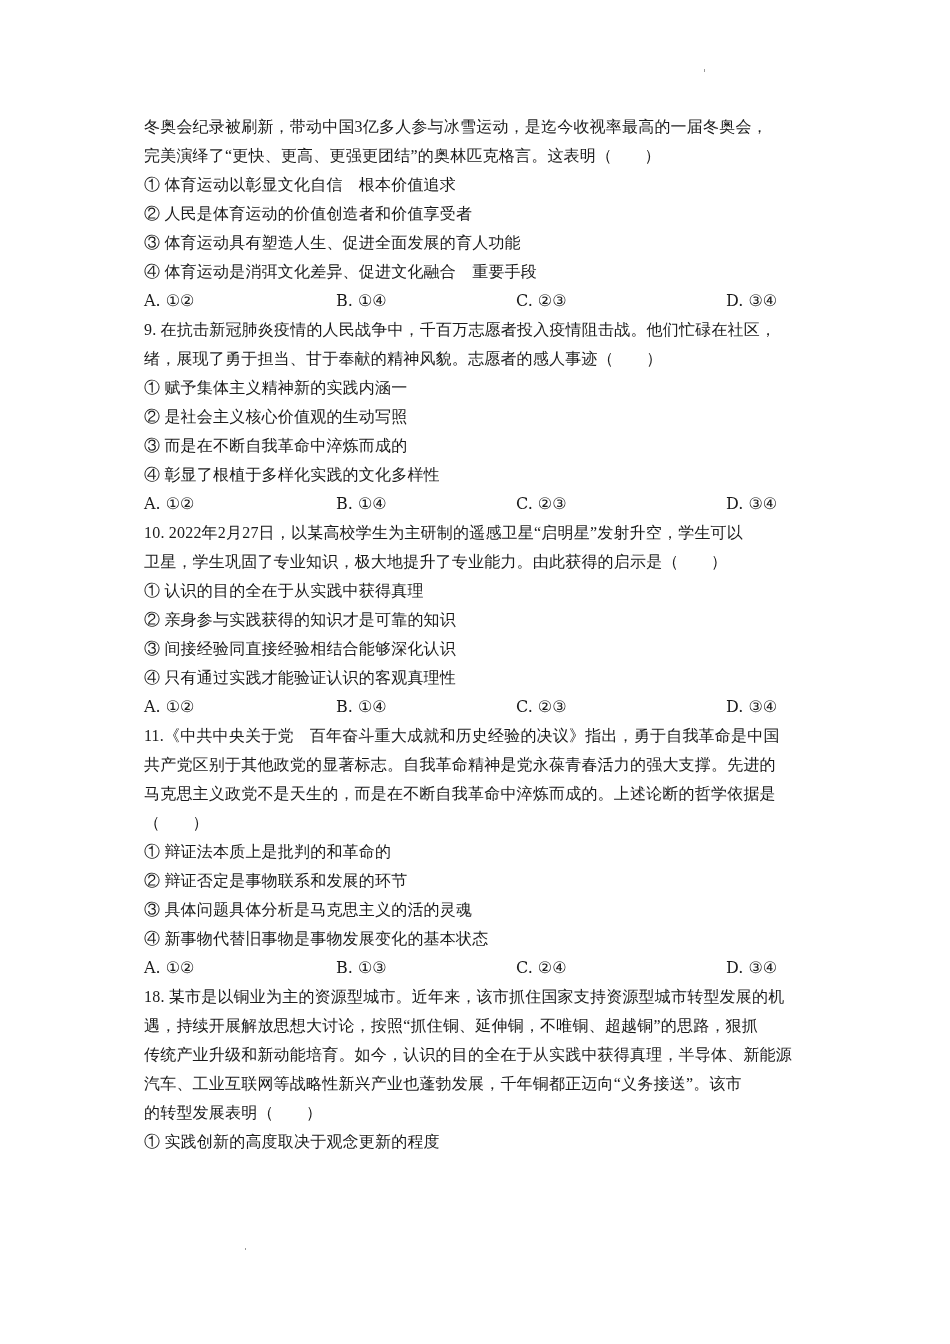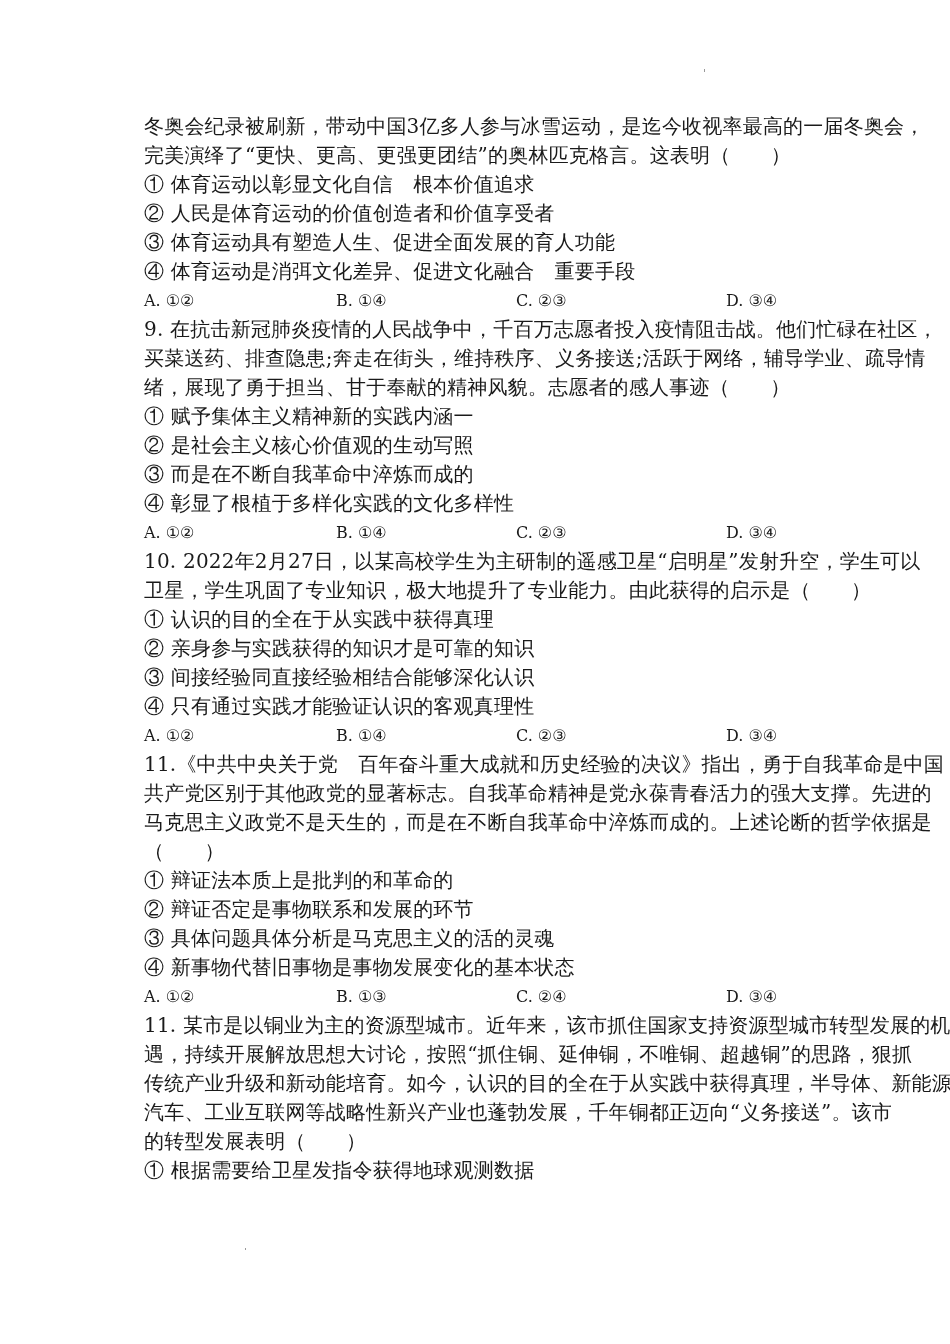--- a/index.html
+++ b/index.html
@@ -1,19 +1,19 @@
 <!DOCTYPE html>
 <html><head>
 <meta charset="utf-8">
 <style>
   html, body { margin: 0; padding: 0; background: #ffffff; }
   body { width: 950px; height: 1344px; position: relative; overflow: hidden;
          font-family: "DejaVu Serif", "Liberation Serif", serif; color: #1a1a1a; }
   .page { position: absolute; left: 144px; top: 112px; width: 664px; }
-  .line { font-size: 20px; line-height: 29px; height: 29px; white-space: nowrap; letter-spacing: 0.2px; }
+  .line { font-size: 16px; line-height: 29px; height: 29px; white-space: nowrap; letter-spacing: 0.2px; font-family: Liberation Serif, serif; }
   .opts { position: relative; height: 29px; font-size: 16px; line-height: 29px; }
   .opts span { position: absolute; top: 0; white-space: nowrap; }
   .o-a { left: 0; } .o-b { left: 192px; } .o-c { left: 372px; } .o-d { left: 582px; }
   .mark { position: absolute; width: 1px; height: 3px; background: #999; }
 </style>
 </head>
 <body>
 
 <div class="mark" style="left:704px;top:69px;"></div>
 <div class="mark" style="left:245px;top:1248px;height:2px;"></div>
@@ -30,21 +30,20 @@
     <div class="opts">
       <span class="o-a">A. ①②</span>
       <span class="o-b">B. ①④</span>
       <span class="o-c">C. ②③</span>
       <span class="o-d">D. ③④</span>
     </div>
   </div>
 
   <div>
     <div class="line">9. 在抗击新冠肺炎疫情的人民战争中，千百万志愿者投入疫情阻击战。他们忙碌在社区，</div>
-    <div class="line">买菜送药、排查隐患;奔走在街头，维持秩序、义务接送;活跃于网络，辅导学业、疏导情</div>
     <div class="line">绪，展现了勇于担当、甘于奉献的精神风貌。志愿者的感人事迹（　　）</div>
     <div class="line">① 赋予集体主义精神新的实践内涵一</div>
     <div class="line">② 是社会主义核心价值观的生动写照</div>
     <div class="line">③ 而是在不断自我革命中淬炼而成的</div>
     <div class="line">④ 彰显了根植于多样化实践的文化多样性</div>
     <div class="opts">
       <span class="o-a">A. ①②</span>
       <span class="o-b">B. ①④</span>
       <span class="o-c">C. ②③</span>
       <span class="o-d">D. ③④</span>
@@ -77,21 +76,21 @@
     <div class="line">④ 新事物代替旧事物是事物发展变化的基本状态</div>
     <div class="opts">
       <span class="o-a">A. ①②</span>
       <span class="o-b">B. ①③</span>
       <span class="o-c">C. ②④</span>
       <span class="o-d">D. ③④</span>
     </div>
   </div>
 
   <div>
-    <div class="line">11. 某市是以铜业为主的资源型城市。近年来，该市抓住国家支持资源型城市转型发展的机</div>
+    <div class="line">18. 某市是以铜业为主的资源型城市。近年来，该市抓住国家支持资源型城市转型发展的机</div>
     <div class="line">遇，持续开展解放思想大讨论，按照“抓住铜、延伸铜，不唯铜、超越铜”的思路，狠抓</div>
     <div class="line">传统产业升级和新动能培育。如今，认识的目的全在于从实践中获得真理，半导体、新能源</div>
     <div class="line">汽车、工业互联网等战略性新兴产业也蓬勃发展，千年铜都正迈向“义务接送”。该市</div>
     <div class="line">的转型发展表明（　　）</div>
-    <div class="line">① 根据需要给卫星发指令获得地球观测数据</div>
+    <div class="line">① 实践创新的高度取决于观念更新的程度</div>
   </div>
 
 </div>
 
 </body></html>

